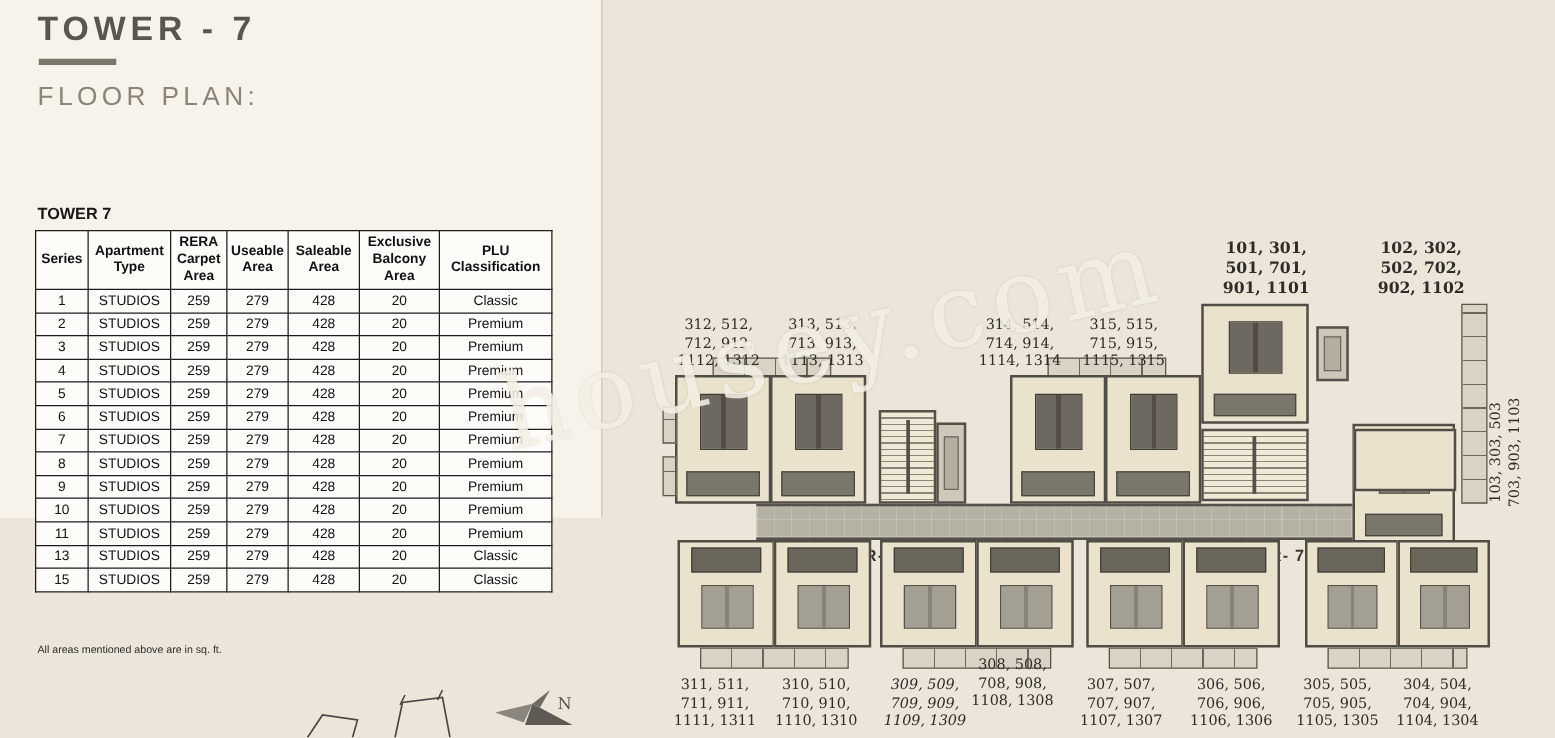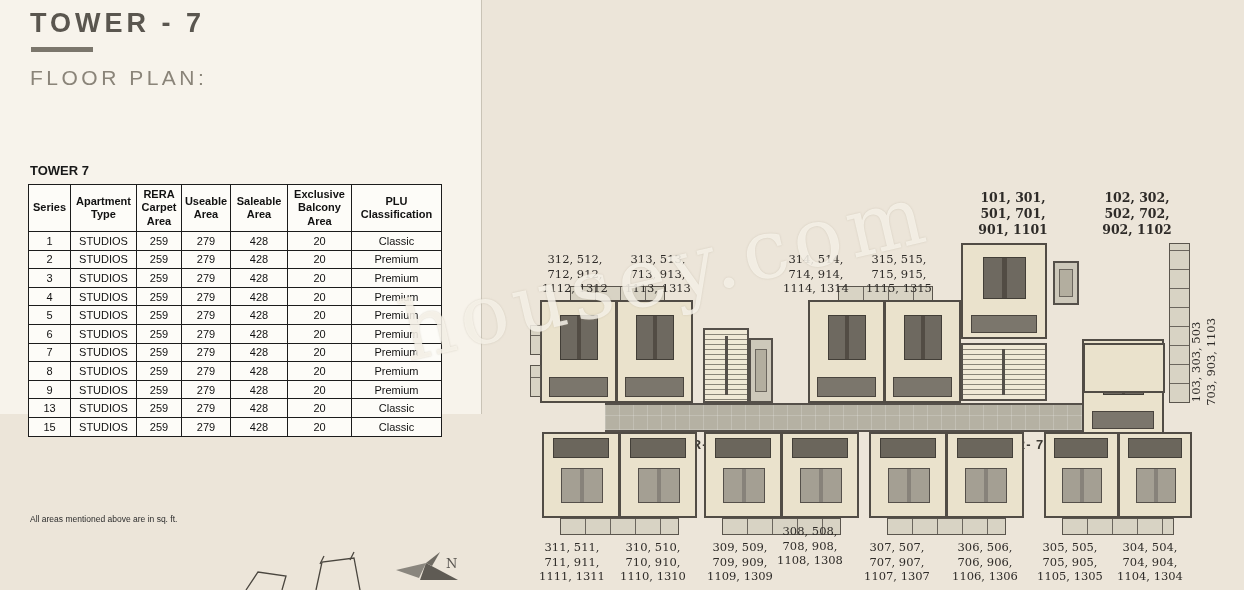--- a/index.html
+++ b/index.html
@@ -192,20 +192,38 @@
         <tr>
           <td>9</td>
           <td>STUDIOS</td>
           <td>259</td>
           <td>279</td>
           <td>428</td>
           <td>20</td>
           <td>Premium</td>
         </tr>
         <tr>
+          <td>10</td>
+          <td>STUDIOS</td>
+          <td>259</td>
+          <td>279</td>
+          <td>428</td>
+          <td>20</td>
+          <td>Premium</td>
+        </tr>
+        <tr>
+          <td>11</td>
+          <td>STUDIOS</td>
+          <td>259</td>
+          <td>279</td>
+          <td>428</td>
+          <td>20</td>
+          <td>Premium</td>
+        </tr>
+        <tr>
           <td>13</td>
           <td>STUDIOS</td>
           <td>259</td>
           <td>279</td>
           <td>428</td>
           <td>20</td>
           <td>Classic</td>
         </tr>
         <tr>
           <td>15</td>
@@ -323,21 +341,21 @@
     <div class="plan-label" style="left: 572px; top: 540px;">
       <div>311, 511,</div>
       <div>711, 911,</div>
       <div>1111, 1311</div>
     </div>
     <div class="plan-label" style="left: 653px; top: 540px;">
       <div>310, 510,</div>
       <div>710, 910,</div>
       <div>1110, 1310</div>
     </div>
-    <div class="plan-label" style="left: 740px; top: 540px;">
+    <div class="plan-label" style="left: 740px; top: 540px; font-style: italic;">
       <div>309, 509,</div>
       <div>709, 909,</div>
       <div>1109, 1309</div>
     </div>
     <div class="plan-label" style="left: 810px; top: 524px;">
       <div>308, 508,</div>
       <div>708, 908,</div>
       <div>1108, 1308</div>
     </div>
     <div class="plan-label" style="left: 897px; top: 540px;">

